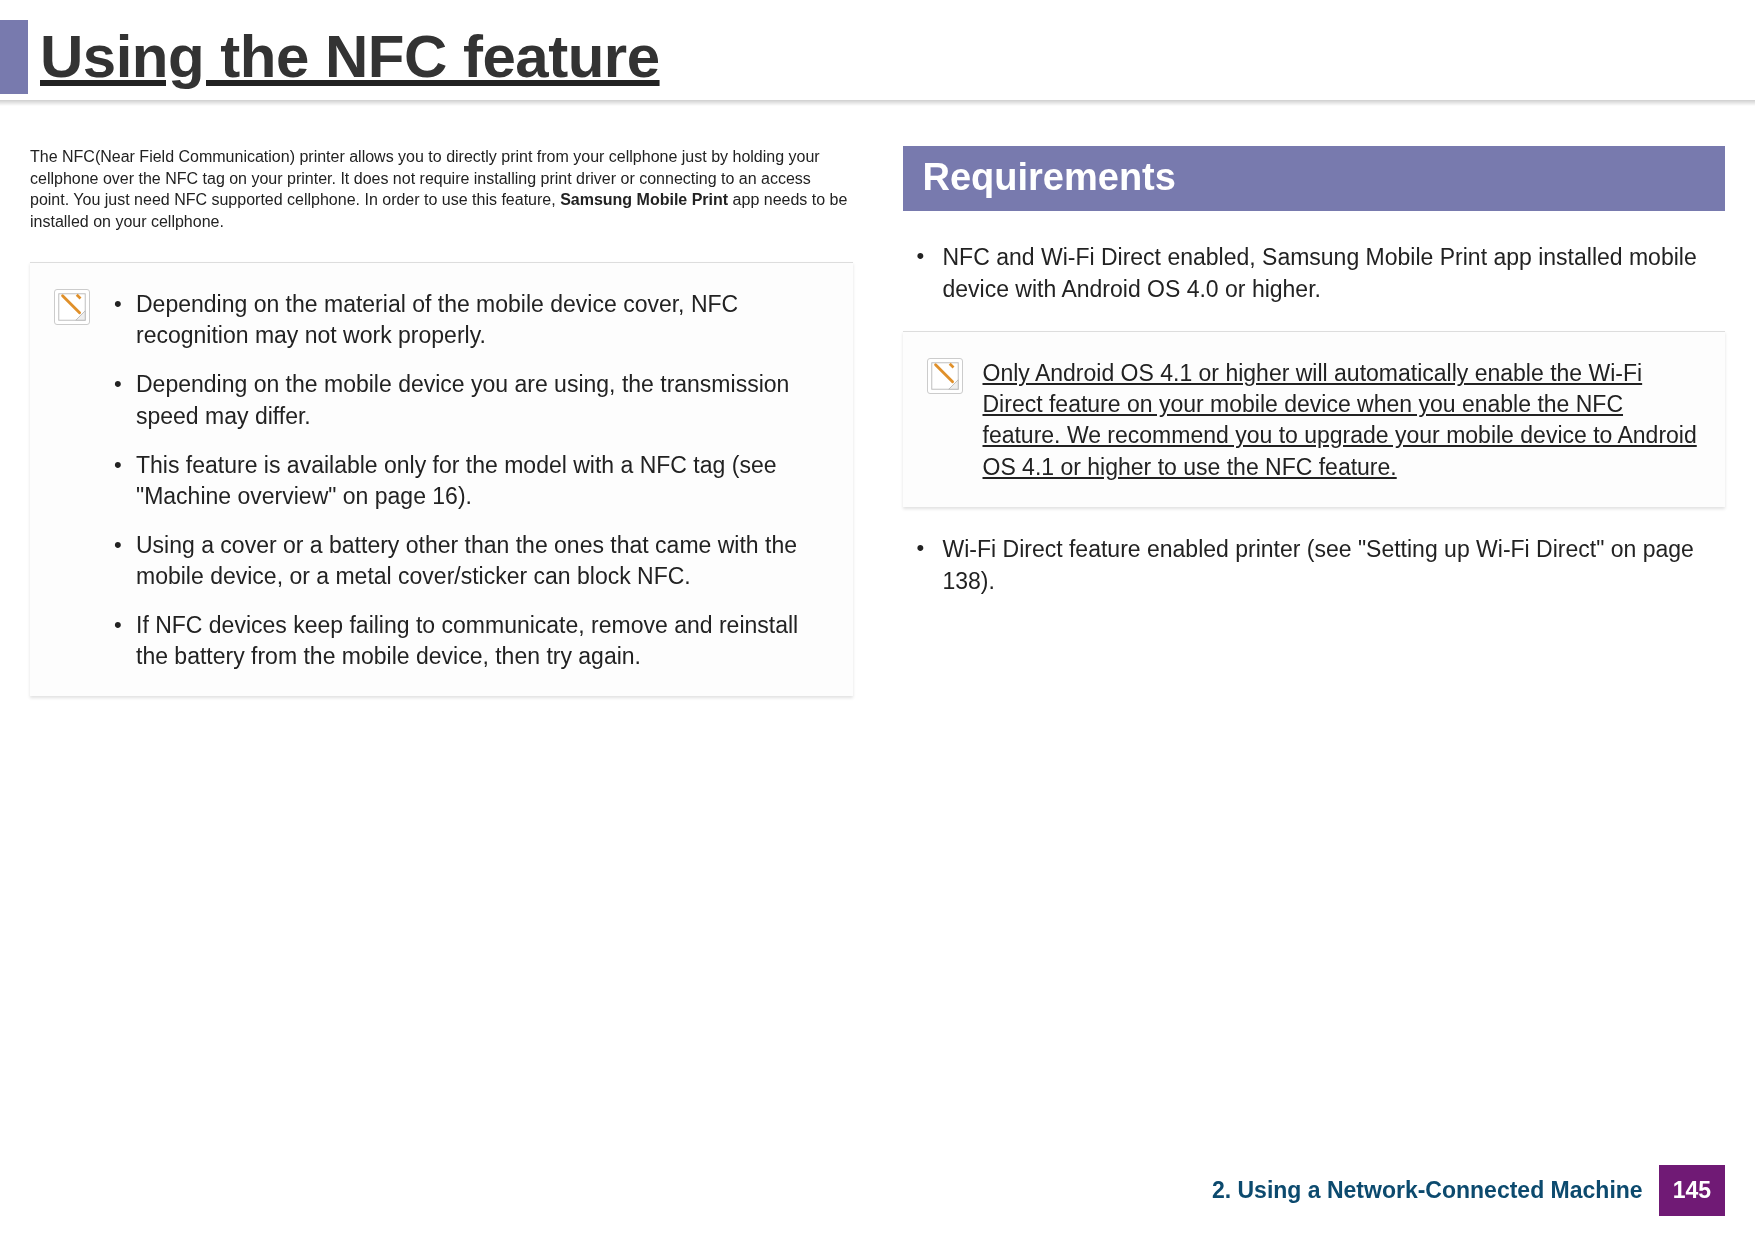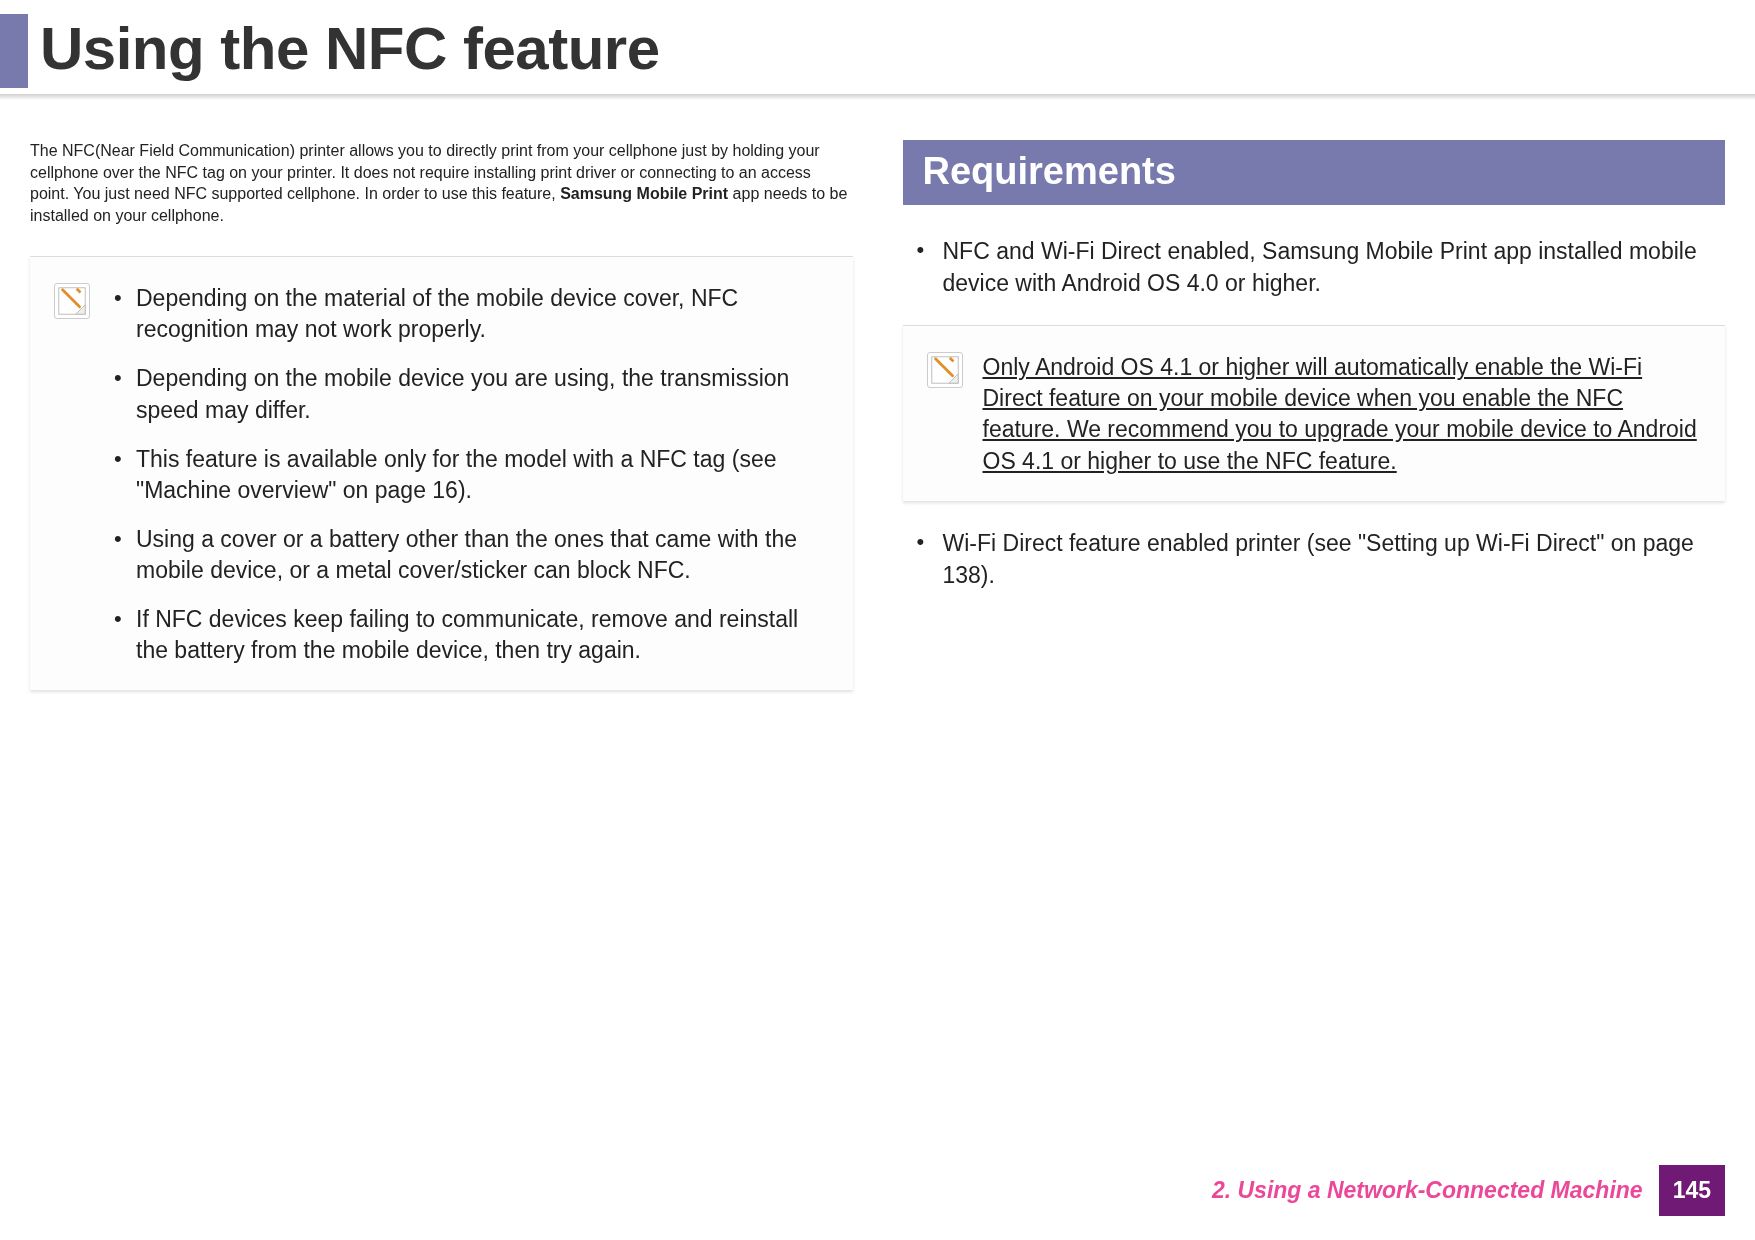--- a/index.html
+++ b/index.html
@@ -6,22 +6,23 @@
   body {
     width: 1755px;
     height: 1240px;
     font-family: "Segoe UI", "Myriad Pro", Arial, sans-serif;
     background: #fff;
     color: #222;
     position: relative;
   }
   .page-header {
     display: flex;
-    align-items: flex-start;
-    margin-top: 14px;
+    align-items: center;
+    margin-top: 20px;
+    text-decoration: underline;
   }
   .header-tab {
     width: 28px;
     height: 74px;
     background: #787aae;
     margin-right: 12px;
   }
   .page-title {
     font-size: 60px;
     font-weight: 700;
@@ -123,24 +124,23 @@
   }
   .footer {
     position: absolute;
     bottom: 24px;
     right: 30px;
     display: flex;
     align-items: center;
     gap: 16px;
   }
   .footer-text {
-    color: #ec4899;
-    font-size: 23px;
-    font-weight: 700;
-    font-style: italic;
+    color: #0c4a6e;
+    font-size: 23px;
+    font-weight: 700;
   }
   .footer-page {
     background: #701a75;
     color: #fff;
     font-size: 23px;
     font-weight: 700;
     padding: 12px 14px;
   }
 </style>
 </head>

